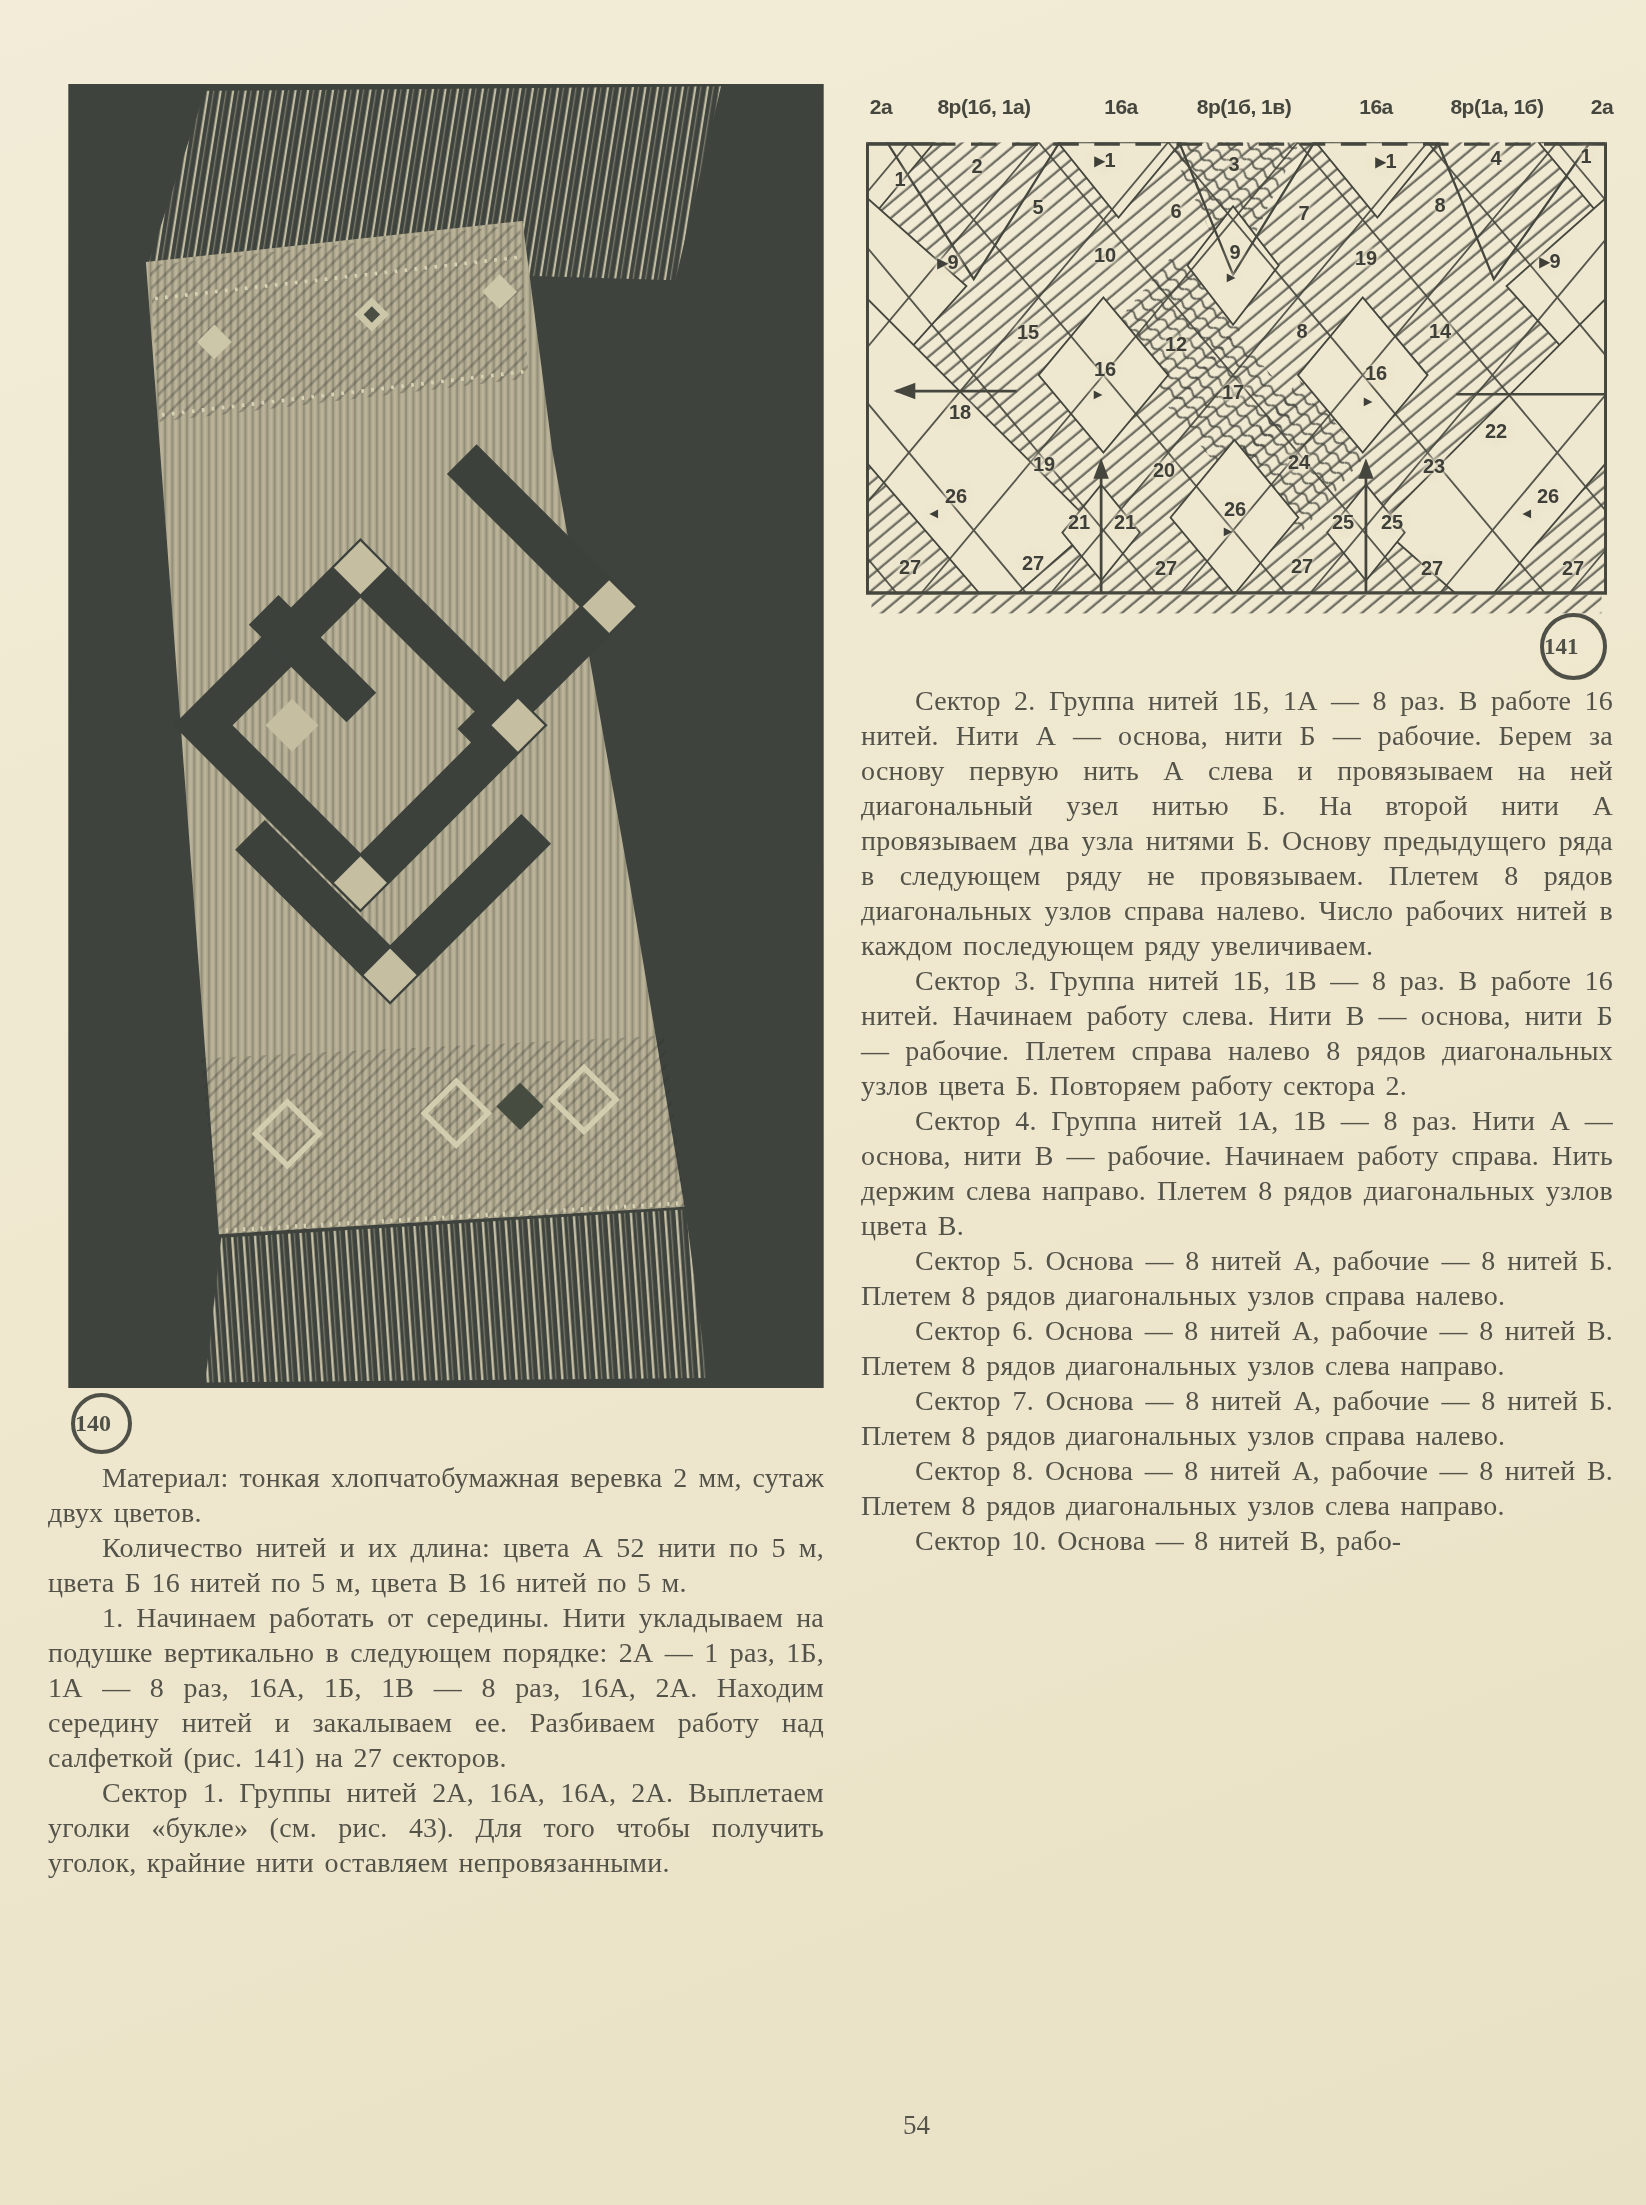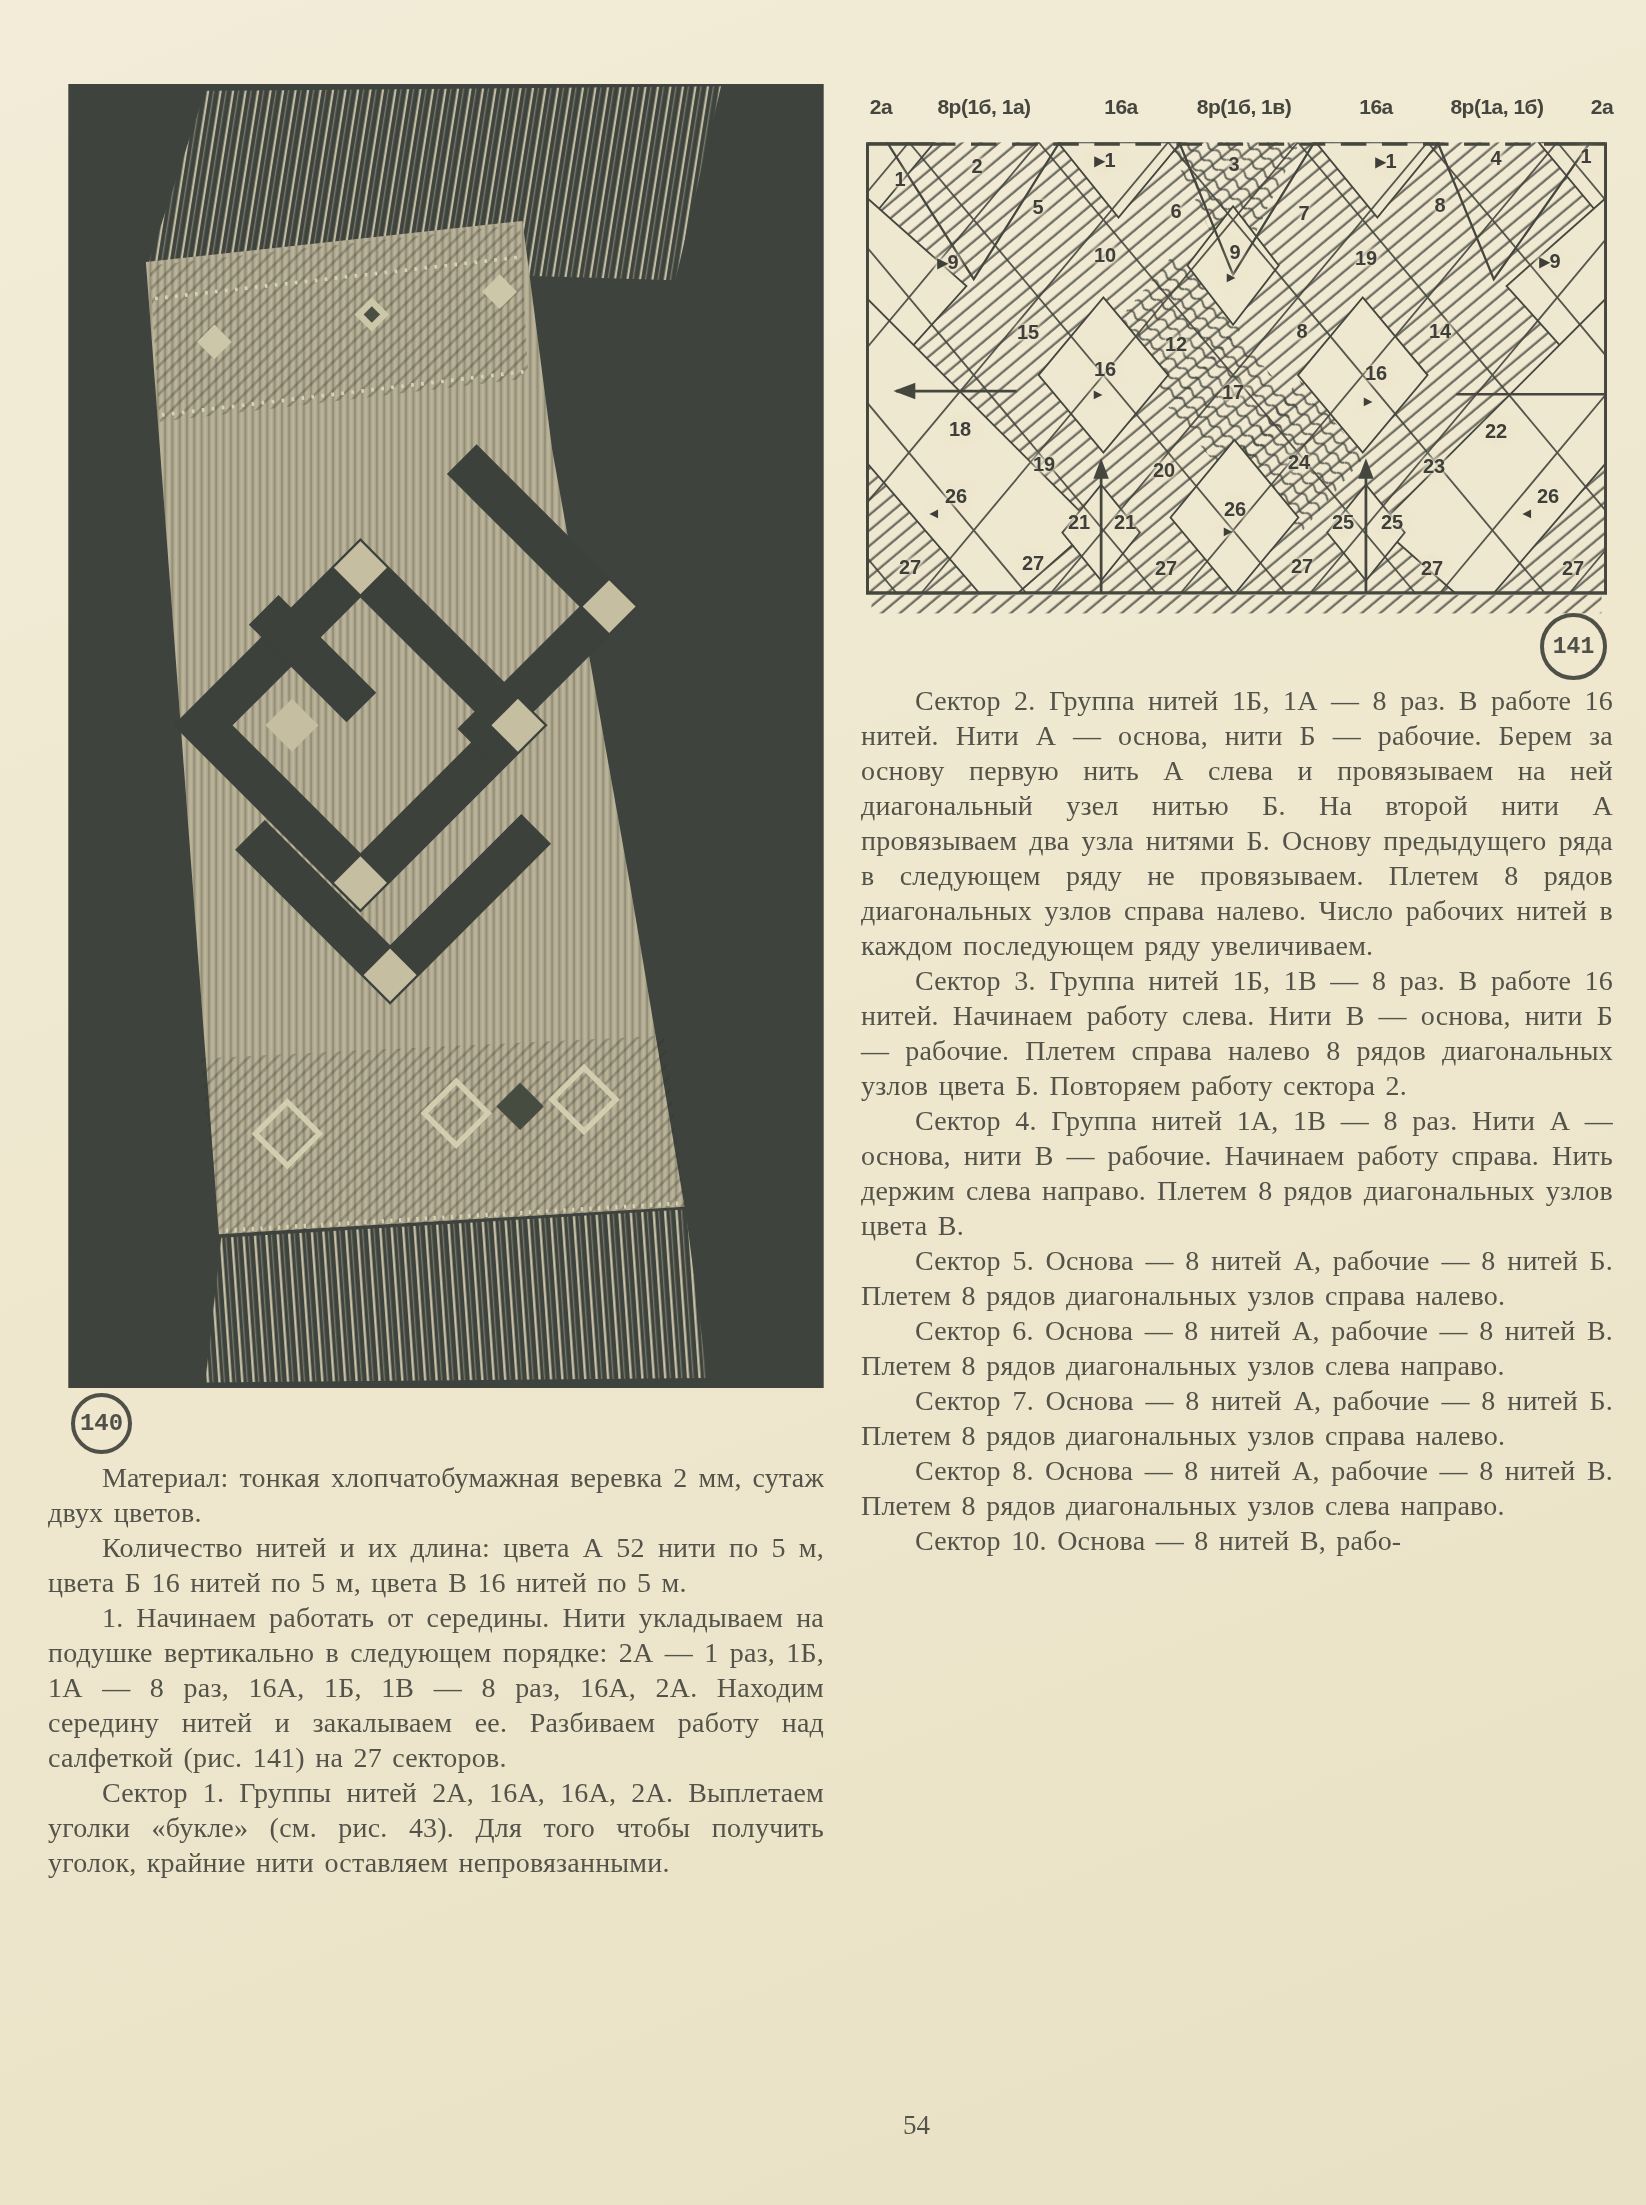--- a/index.html
+++ b/index.html
@@ -4,22 +4,22 @@
 <style>
   html,body{margin:0;padding:0;background:#d8d1b8;}
   .page{
     position:relative;width:1646px;height:2205px;overflow:hidden;
     background:linear-gradient(160deg,#f2ecd8 0%,#efe8cf 45%,#e9e1c5 100%);
     font-family:"Liberation Serif",serif;color:#54534a;
   }
   .photo{position:absolute;left:68px;top:84px;width:756px;height:1304px;}
   .fig-circle{
     position:absolute;border:4.1px solid #4f5047;border-radius:50%;
-    display:flex;align-items:center;justify-content:center;
-    font-family:Liberation Mono, monospace;font-weight:bold;color:#4f5047;
+    display:flex;align-items:center;justify-content:flex-start;
+    font-family:Liberation Serif, serif;font-weight:bold;color:#4f5047;
   }
   #fig140{left:71px;top:1393px;width:53px;height:53px;font-size:24px;}
   #fig141{left:1540px;top:613px;width:59px;height:59px;font-size:23px;}
   .dheader{position:absolute;left:866px;top:89px;width:741px;height:36px;}
   .hlabel{
     position:absolute;top:50%;transform:translate(-50%,-50%);
     font-family:"Liberation Sans",sans-serif;font-weight:bold;font-size:21px;
     color:#45463e;letter-spacing:-0.5px;white-space:nowrap;
   }
   .diagram{position:absolute;left:866px;top:142px;width:741px;height:473px;}
@@ -263,21 +263,21 @@
         <div class="dlabel" style="left: 239px; top: 227px;">16</div>
 
         <div class="dlabel arr" style="left: 232px; top: 252px;">▸</div>
 
         <div class="dlabel" style="left: 367px; top: 250px;">17</div>
 
         <div class="dlabel" style="left: 510px; top: 231px;">16</div>
 
         <div class="dlabel arr" style="left: 502px; top: 259px;">▸</div>
 
-        <div class="dlabel" style="left: 94px; top: 287px;">18</div>
+        <div class="dlabel" style="left: 94px; top: 270px;">18</div>
 
         <div class="dlabel" style="left: 630px; top: 289px;">22</div>
 
         <div class="dlabel" style="left: 178px; top: 322px;">19</div>
 
         <div class="dlabel" style="left: 298px; top: 328px;">20</div>
 
         <div class="dlabel" style="left: 433px; top: 320px;">24</div>
 
         <div class="dlabel" style="left: 568px; top: 324px;">23</div>

